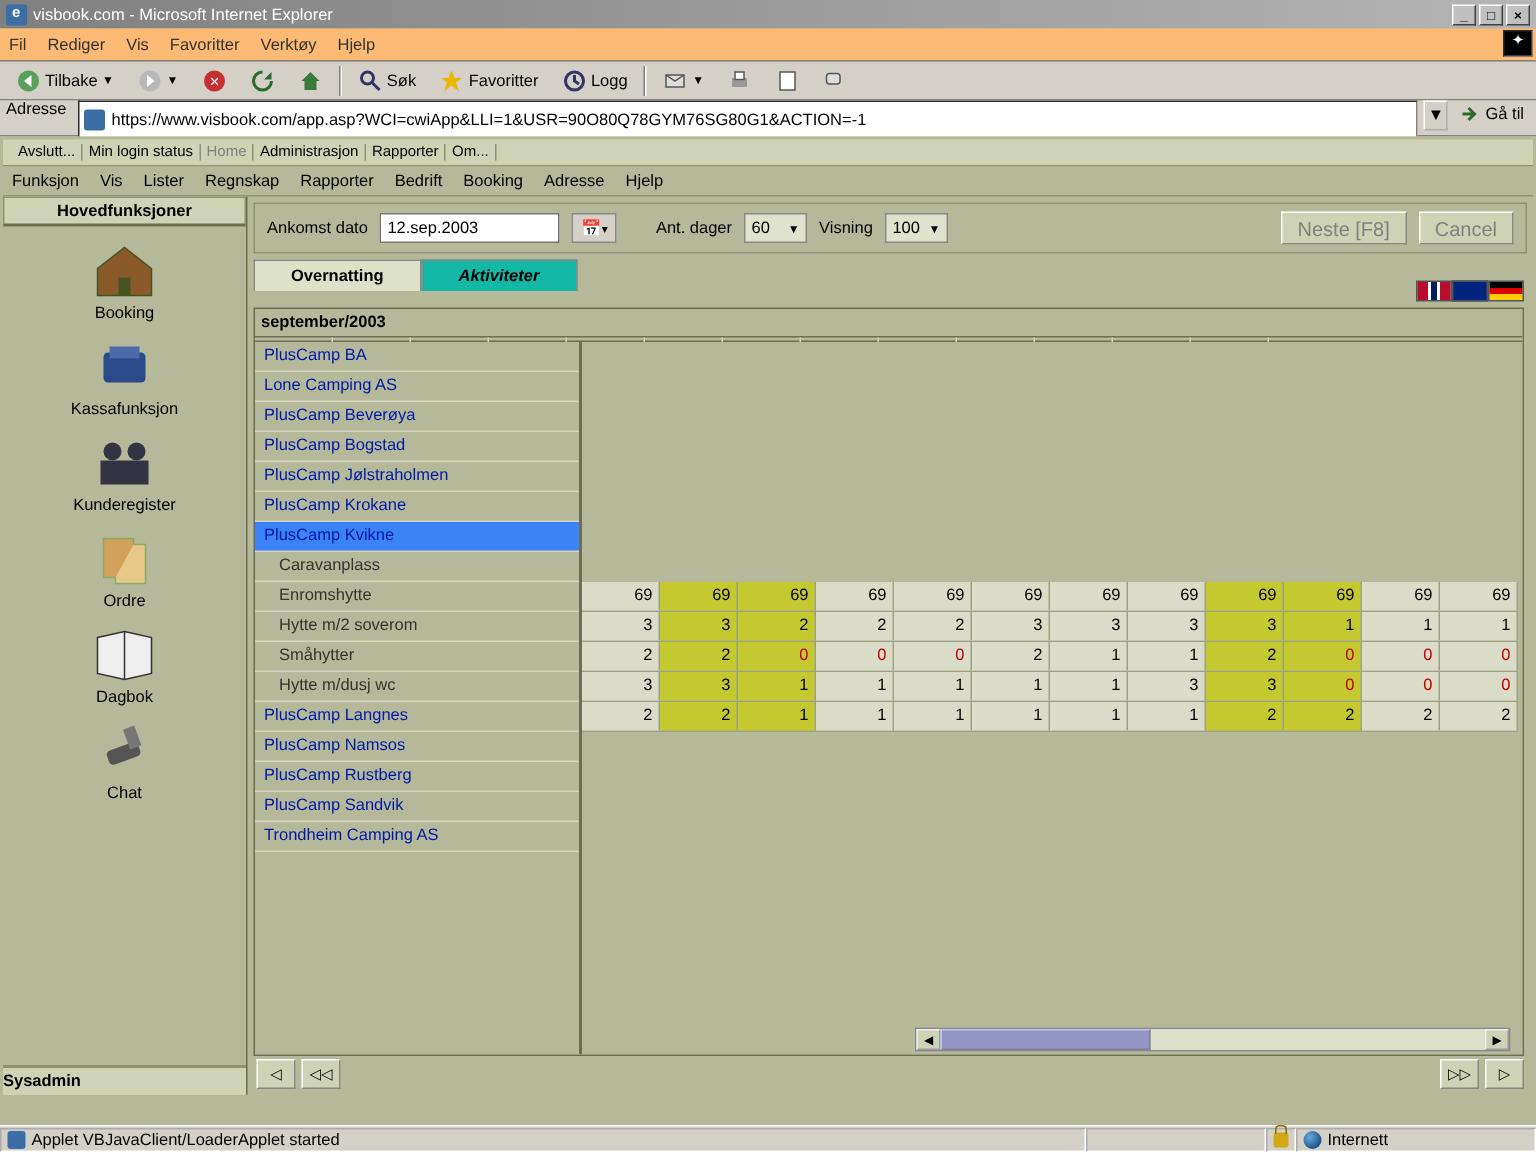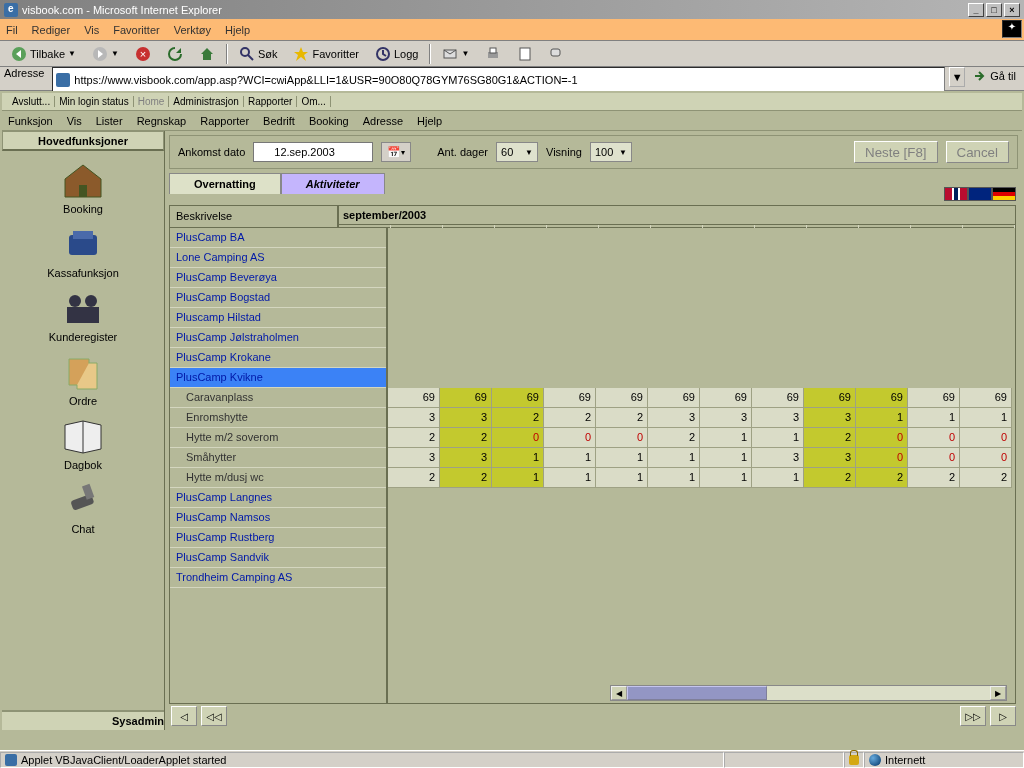--- a/index.html
+++ b/index.html
@@ -103,35 +103,35 @@
 .sidehdr{
   height:20px;background:#cfd3b5;border:1px solid #8e9375;
   border-bottom:2px solid #6a6f52;
   text-align:center;font-weight:bold;line-height:18px;font-size:11px;
 }
 .sideitems{flex:1;display:flex;flex-direction:column;align-items:center;gap:8px;padding-top:8px;}
 .sideitem{display:flex;flex-direction:column;align-items:center;gap:2px;width:100px;}
 .sideicon{width:48px;height:42px;}
 .sysadmin{
   height:20px;background:#cfd3b5;border-top:2px solid #8e9375;
-  text-align:right;line-height:18px;font-weight:bold;
+  text-align:left;line-height:18px;font-weight:bold;
 }
 
 .content{flex:1;position:relative;overflow:hidden;}
 .filterbar{
   height:34px;border:1px solid #8e9375;background:#b5b999;
   margin:4px;display:flex;align-items:center;padding:0 8px;gap:8px;
 }
-.txtinput{background:#fff;border:1px solid #777;height:20px;padding:0 20px;font-size:11px;}
+.txtinput{background:#fff;border:1px solid #777;height:20px;padding:0 4px;font-size:11px;}
 .calbtn,.dropbtn{width:30px;height:20px;border:1px solid #888;background:#d4d0c8;display:flex;align-items:center;justify-content:center;}
 .numbox{width:42px;height:20px;border:1px solid #888;background:#dfe2cd;display:flex;align-items:center;justify-content:space-between;padding:0 4px;}
 .btn3d{height:22px;padding:0 10px;border:1px solid #888;border-top-color:#fff;border-left-color:#fff;background:#cfd3b5;color:#808080;}
 
 .tabs{display:flex;margin:0 4px;}
-.tab{padding:4px 24px;border:1px solid #888;border-bottom:none;background:#c4b5fd;font-weight:bold;font-size:11px;}
+.tab{padding:4px 24px;border:1px solid #888;border-bottom:none;background:#14b8a6;font-weight:bold;font-size:11px;}
 .tab.active{background:#dde1c8;font-style:normal;}
 .tab.inactive{font-style:italic;}
 
 .gridarea{
   position:absolute; left:4px; right:6px; top:74px; bottom:26px;
   border:1px solid #6a6f52;
   display:flex;flex-direction:column;overflow:hidden;
 }
 .gheadrow{height:22px;display:flex;background:#b5b999;border-bottom:1px solid #6a6f52;}
 .descell{width:218px;border-right:2px solid #6a6f52;padding:4px 6px;font-weight:normal;}
@@ -417,21 +417,20 @@
         <button class="btn3d">Cancel</button>
       </div>
 
       <div class="tabs">
         <div class="tab active">Overnatting</div>
         <div class="tab inactive">Aktiviteter</div>
       </div>
 
       <div class="gridarea">
         <div class="gheadrow">
-          <div class="descell" style="height:40px;">Beskrivelse</div>
           <div style="flex:1;display:flex;flex-direction:column;">
             <div class="monthcell">september/2003</div>
             <div class="dayhdrs" id="dayhdrs">
                 <div class="daycell">fr 12</div>
                 <div class="daycell weekend">lø 13</div>
                 <div class="daycell weekend">sø 14</div>
                 <div class="daycell">ma 15</div>
                 <div class="daycell">ti 16</div>
                 <div class="daycell">on 17</div>
                 <div class="daycell">to 18</div>
@@ -443,21 +442,20 @@
                 <div class="daycell">on 24</div>
               </div>
           </div>
         </div>
         <div class="gridbody">
           <div class="desclist" id="desclist">
               <div class="drow">PlusCamp BA</div>
               <div class="drow">Lone Camping AS</div>
               <div class="drow">PlusCamp Beverøya</div>
               <div class="drow">PlusCamp Bogstad</div>
-              <div class="drow">Pluscamp Hilstad</div>
               <div class="drow">PlusCamp Jølstraholmen</div>
               <div class="drow">PlusCamp Krokane</div>
               <div class="drow sel">PlusCamp Kvikne</div>
               <div class="drow child">Caravanplass</div>
               <div class="drow child">Enromshytte</div>
               <div class="drow child">Hytte m/2 soverom</div>
               <div class="drow child">Småhytter</div>
               <div class="drow child">Hytte m/dusj wc</div>
               <div class="drow">PlusCamp Langnes</div>
               <div class="drow">PlusCamp Namsos</div>

